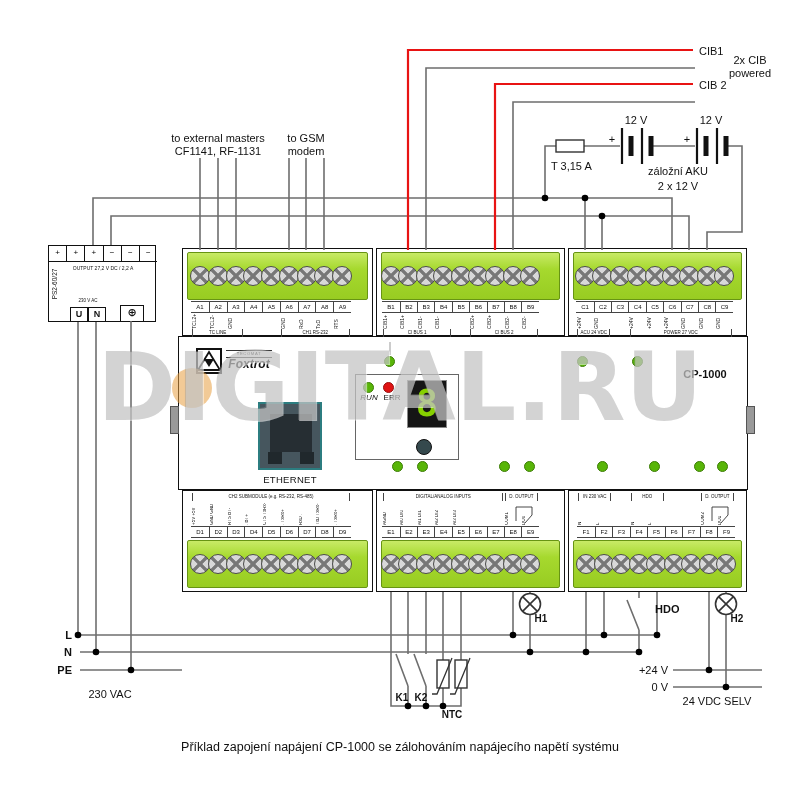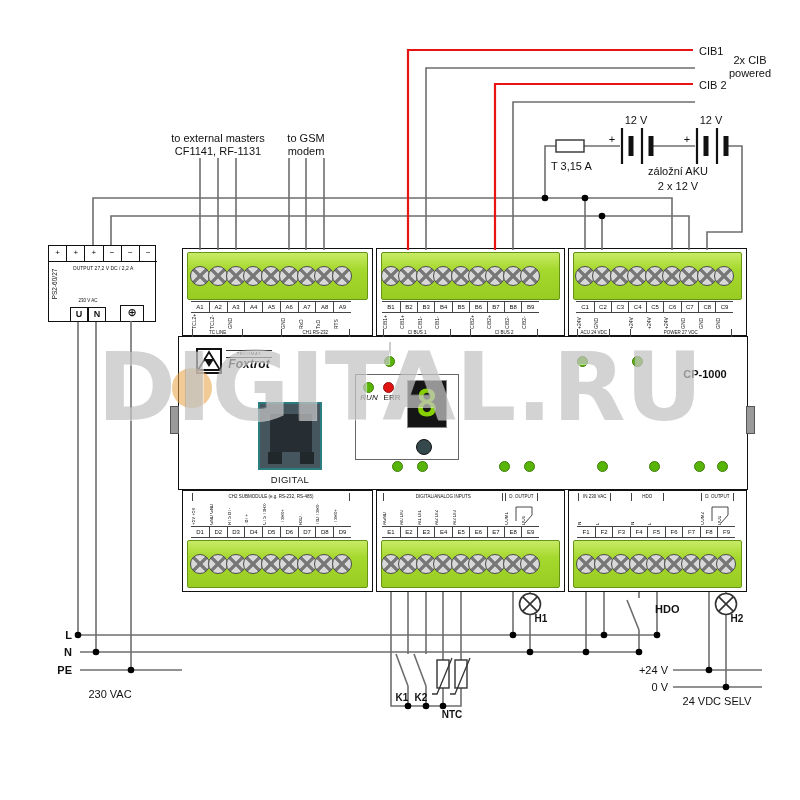--- a/index.html
+++ b/index.html
@@ -67,21 +67,21 @@
   <div id="logobox"></div>
   <div id="brandtop">TECOMAT</div>
   <div id="brand">Foxtrot</div>
   <div id="cpmodel">CP-1000</div>
 
   <div id="eth">
     <div class="jack"></div>
     <div class="foot1"></div>
     <div class="foot2"></div>
   </div>
-  <div id="ethlabel">DIGITAL</div>
+  <div id="ethlabel">ETHERNET</div>
 
   <div id="panel"></div>
   <div class="led" style="left:363px;top:382px;"></div>
   <div class="led err" style="left:383px;top:382px;"></div>
   <span class="paneltxt" style="left:356px;top:393px;width:26px;font-style:italic;">RUN</span>
   <span class="paneltxt" style="left:379px;top:393px;width:26px;">ERR</span>
   <div id="display"><span>8</span></div>
   <div id="button"></div>
 
   <div class="led" style="left:384px;top:356px;"></div>
@@ -439,13 +439,14 @@
     <text x="737" y="622" text-anchor="middle" class="b s10">H2</text>
     <text x="655" y="613" class="b">HDO</text>
     <text x="668" y="674" text-anchor="end">+24 V</text>
     <text x="668" y="691" text-anchor="end">0 V</text>
     <text x="717" y="705" text-anchor="middle">24 VDC SELV</text>
   </svg>
 
   <div id="wmdot"></div>
   <div id="wm">DIGITAL.RU</div>
 
+  <div id="caption">Příklad zapojení napájení CP-1000 se zálohováním napájecího napětí systému</div>
 </div>
 
 </body></html>

